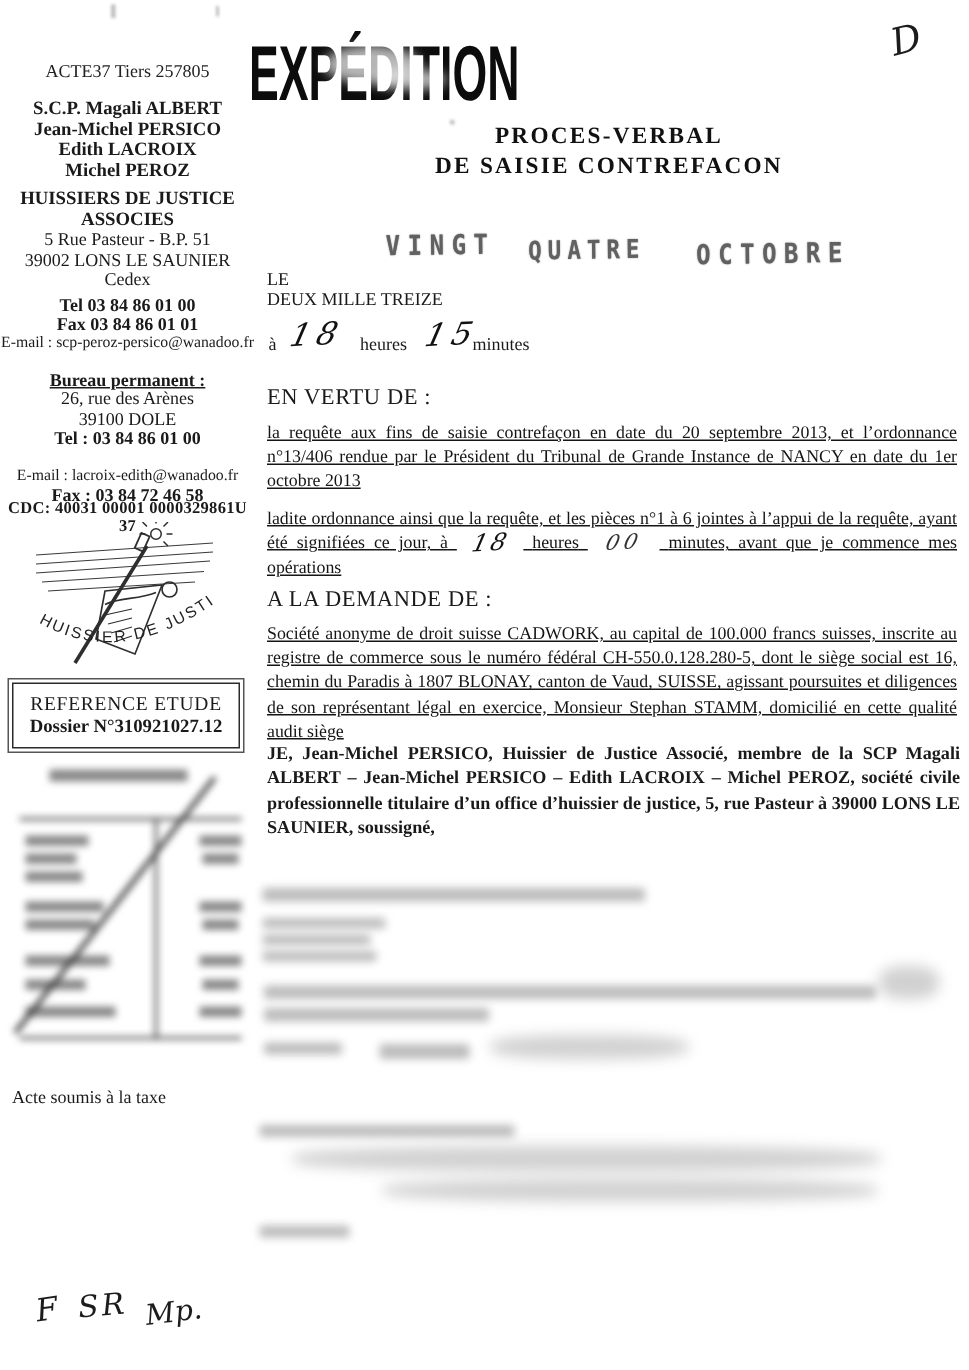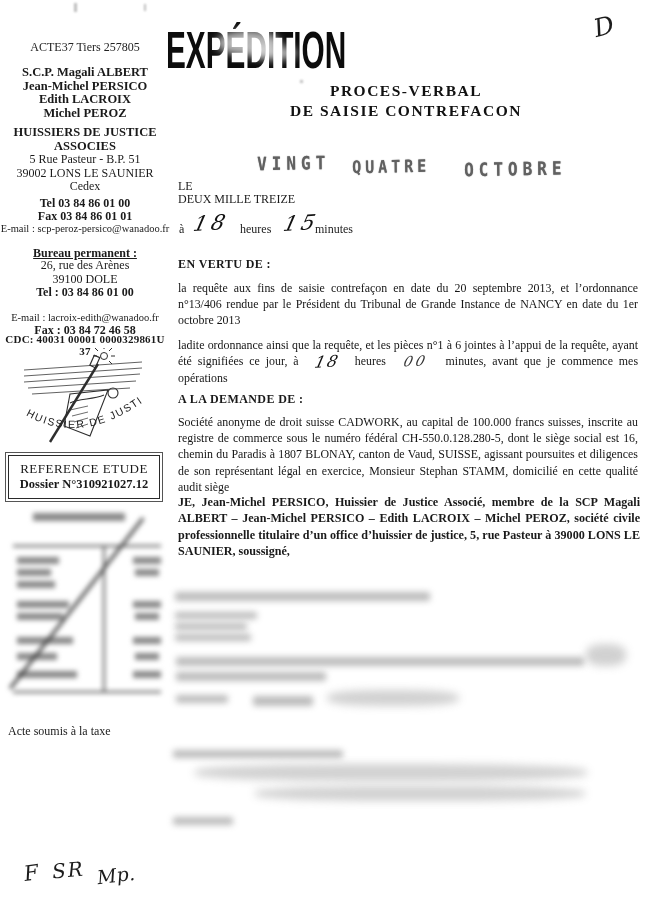--- a/index.html
+++ b/index.html
@@ -44,22 +44,22 @@
     font-size:15.5px;letter-spacing:1.5px;color:#111;}
   .dstamp{
     font-family:"DejaVu Sans Mono","Liberation Mono",monospace;font-weight:bold;
     font-size:16px;letter-spacing:5px;color:#4c4c4c;opacity:.88;
     transform:scaleY(1.15) rotate(-0.8deg);transform-origin:left top;
     text-shadow:0 0 1px #777;white-space:nowrap;
   }
 
   
   .lbl{font-size:12px;}
-  .para{font-size:11.9px;line-height:16.2px;width:460px;color:#151515;}
-  .h1{font-size:12px;font-weight:bold;letter-spacing:0.4px;}
+  .para{font-size:11.9px;line-height:16.2px;width:460px;color:#151515;text-decoration:underline;}
+  .h1{font-size:15px;font-weight:normal;letter-spacing:0.4px;}
   .jepara{font-weight:bold;font-size:12.1px;line-height:16.4px;width:462px;}
 
   
   .hw{font-family:"DejaVu Serif",serif;font-style:italic;color:#111;
       display:inline-block;transform:skewX(-16deg) rotate(-3deg);}
   .hw-time{font-size:21px;letter-spacing:4px;}
   .hw-inline{font-size:16px;letter-spacing:2px;vertical-align:-2px;margin:0 10px;}
   .hw-zeros{font-size:14px;letter-spacing:3px;color:#333;vertical-align:-1px;margin:0 12px;}
   .hw-script{font-family:"DejaVu Serif",serif;font-style:italic;color:#1c1c1c;}
 

